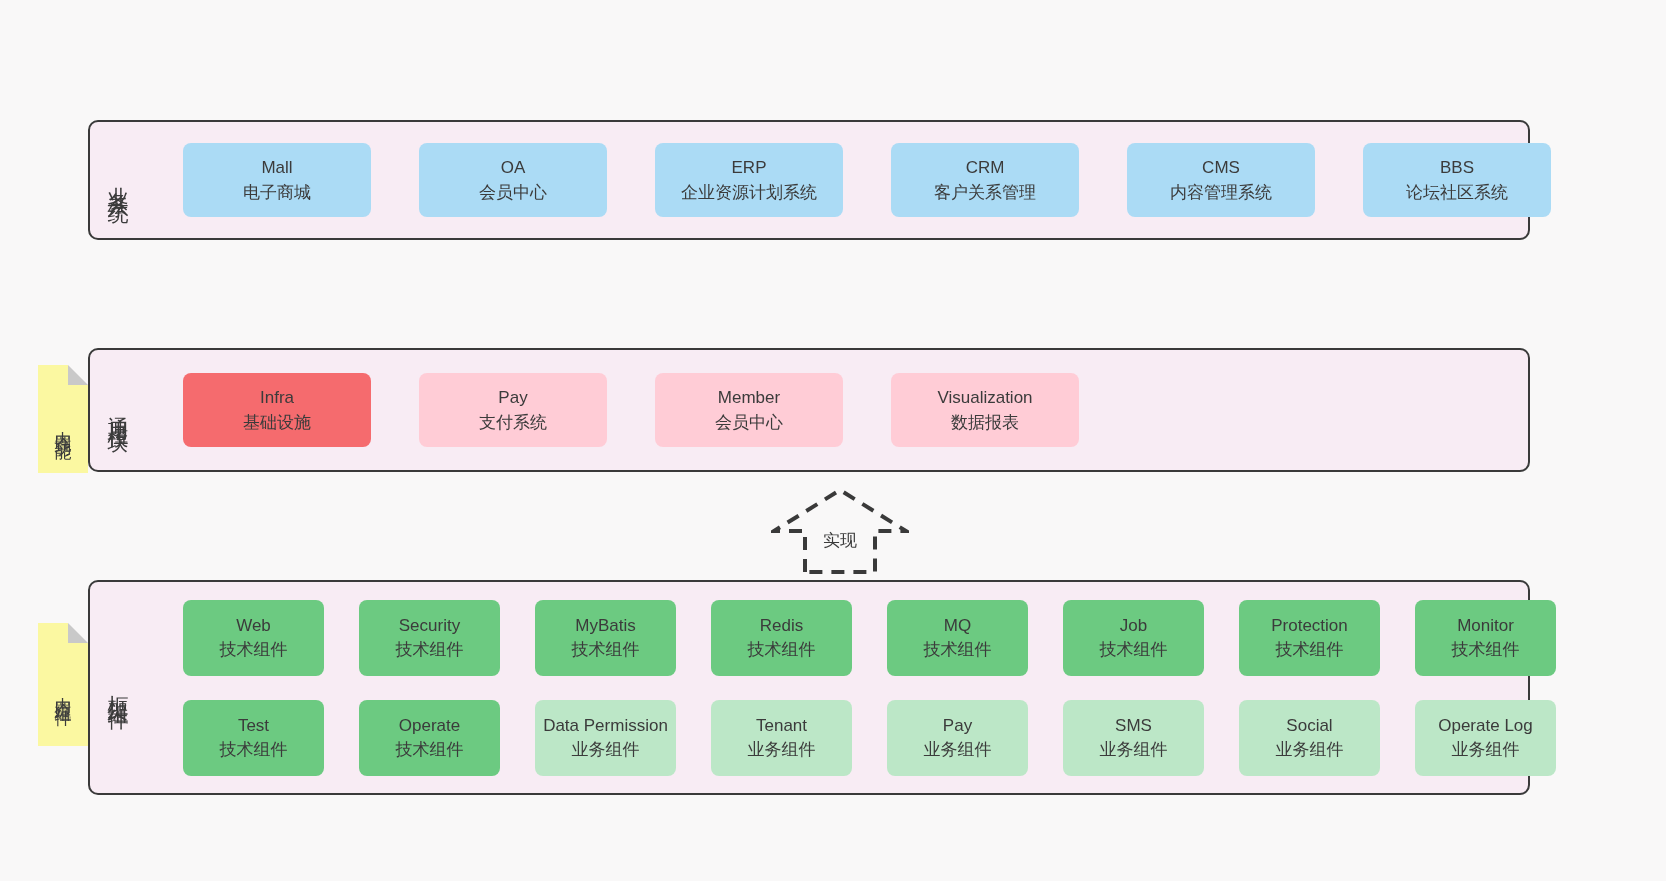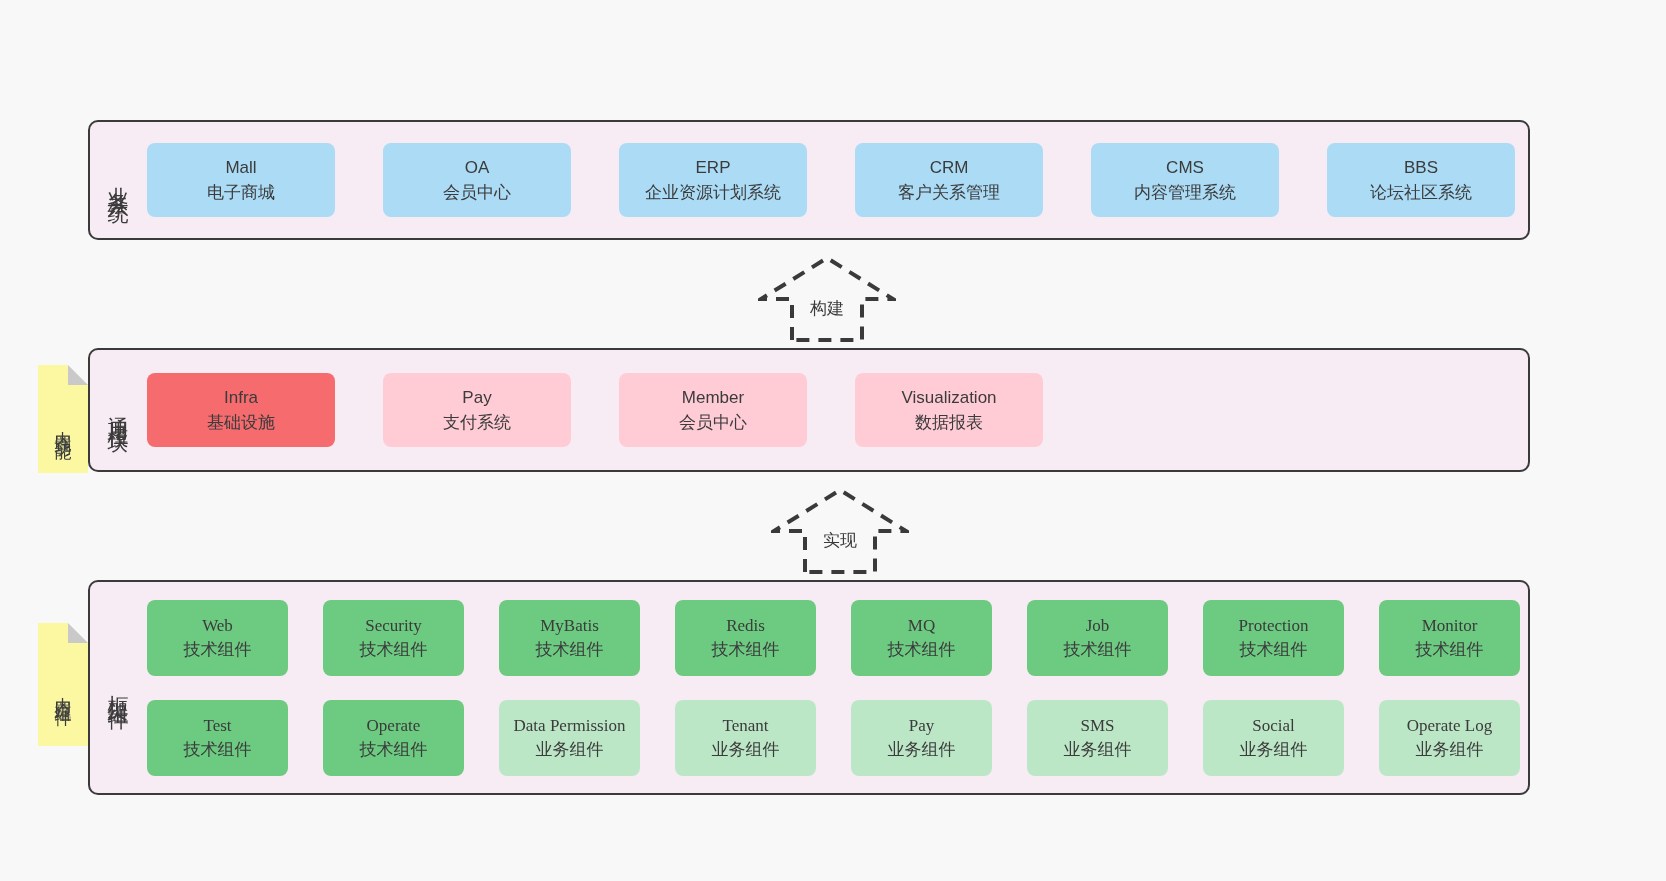--- a/index.html
+++ b/index.html
@@ -12,38 +12,38 @@
   html,body{background:var(--page-bg);}
   body{font-family:"Liberation Sans","DejaVu Sans",sans-serif;color:var(--text);}
   .stage{position:relative;width:1666px;height:881px;background:var(--page-bg);overflow:hidden;}
 
   
   .panel{
     position:absolute;left:88px;width:1442px;
     background:var(--panel-bg);
     border:2.5px solid var(--panel-border);
     border-radius:10px;
-    display:flex;align-items:center;
+    display:flex;align-items:center;gap:36px;
   }
   .panel-1{top:120px;height:120px;}
   .panel-2{top:348px;height:124px;}
   .panel-3{top:580px;height:215px;}
 
   .side-label{
     flex:0 0 57px;
     display:flex;align-items:center;justify-content:center;
     writing-mode:vertical-rl;text-orientation:upright;
     font-size:21px;letter-spacing:5px;line-height:1;
     color:var(--text);height:100%;padding:6px 0;
   }
 
   .boxes-row{flex:1;display:flex;gap:48px;align-items:center;padding-right:14px;}
   .boxes-grid{
     flex:1;display:grid;grid-template-columns:repeat(8,141px);
-    column-gap:35px;row-gap:24px;align-content:center;padding-right:10px;font-family:Liberation Serif, serif;
+    column-gap:35px;row-gap:24px;align-content:center;padding-right:10px;
   }
 
   .box{
     border-radius:8px;
     display:flex;flex-direction:column;align-items:center;justify-content:center;
     text-align:center;font-size:17px;line-height:1.5;color:var(--text);
     padding:4px 8px;
   }
   .boxes-row .box{width:188px;height:74px;}
   .boxes-grid .box{width:141px;height:76px;line-height:1.4;}
@@ -117,26 +117,20 @@
         <div>CMS</div>
         <div>内容管理系统</div>
       </div>
       <div class="box blue">
         <div>BBS</div>
         <div>论坛社区系统</div>
       </div>
     </div>
   </section>
 
-  <div class="arrow arrow-1">
-    <svg viewBox="0 0 138 88">
-      <polygon points="34,85 34,44 3,44 69,3 135,44 104,44 104,85" fill="none" stroke="#3a3a3a" stroke-width="4" stroke-dasharray="13 9"></polygon>
-    </svg>
-    <span class="arrow-label">构建</span>
-  </div>
 
   <section class="panel panel-2">
     <div class="side-label">通用模块</div>
     <div class="boxes-row">
       <div class="box red">
         <div>Infra</div>
         <div>基础设施</div>
       </div>
       <div class="box pink">
         <div>Pay</div>

